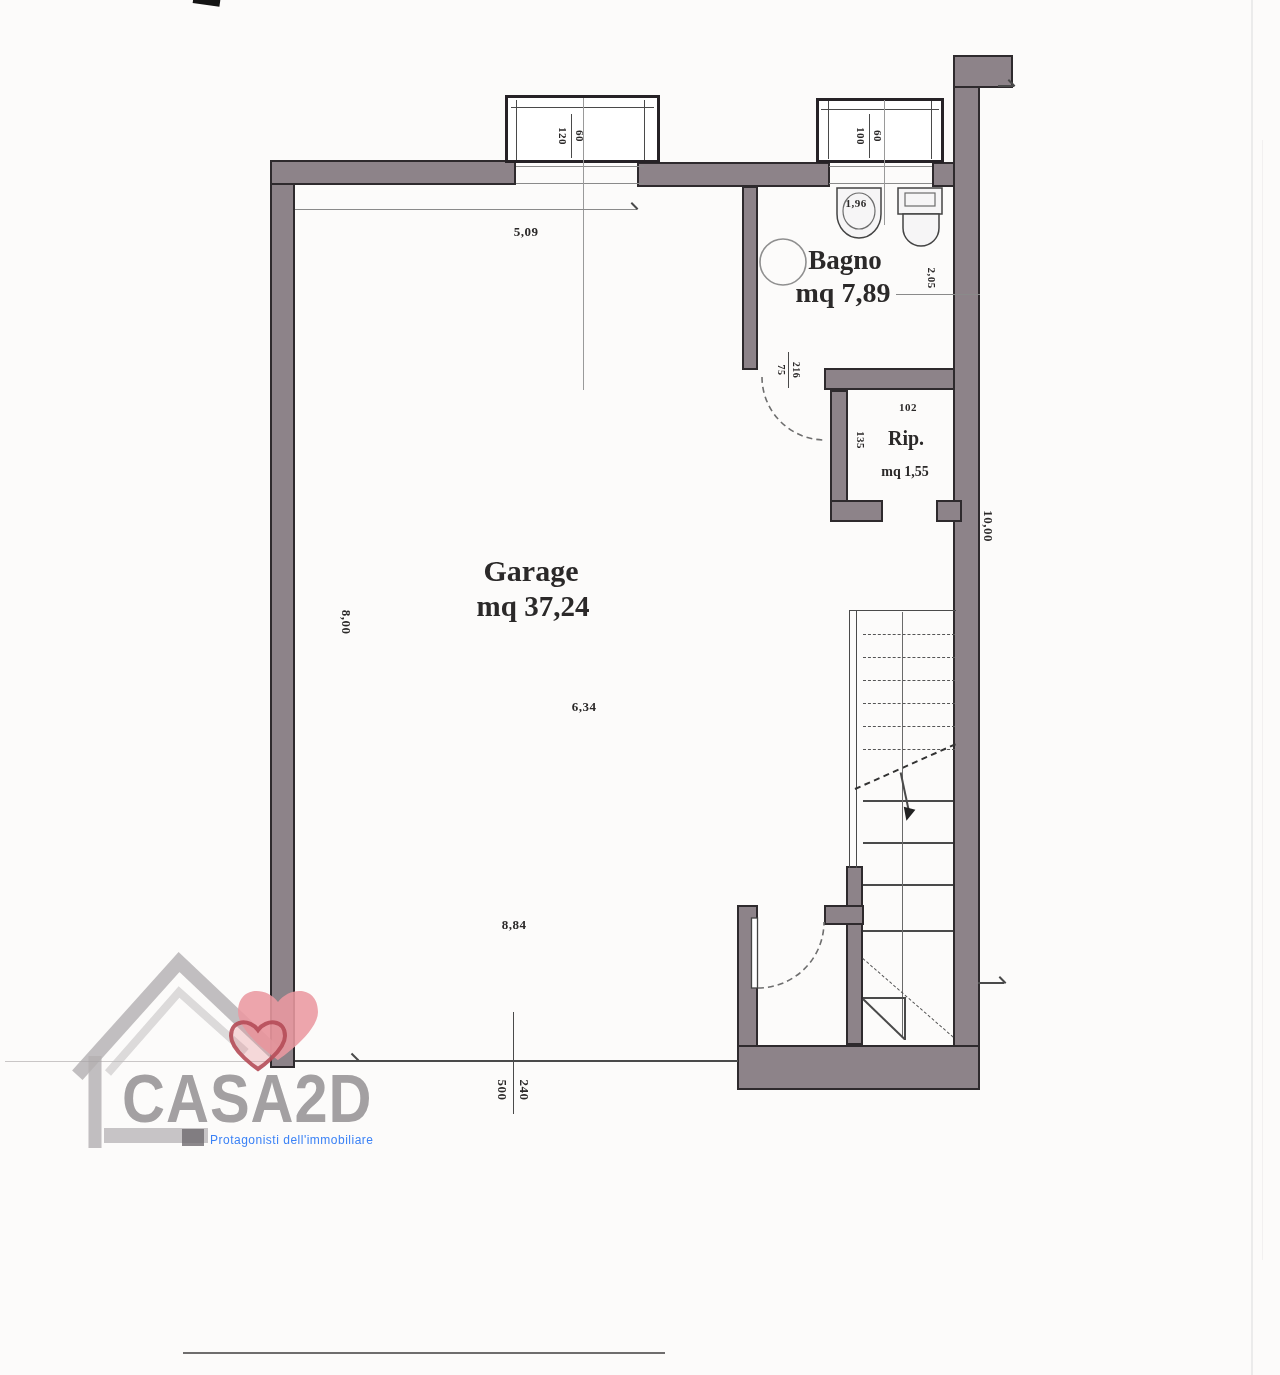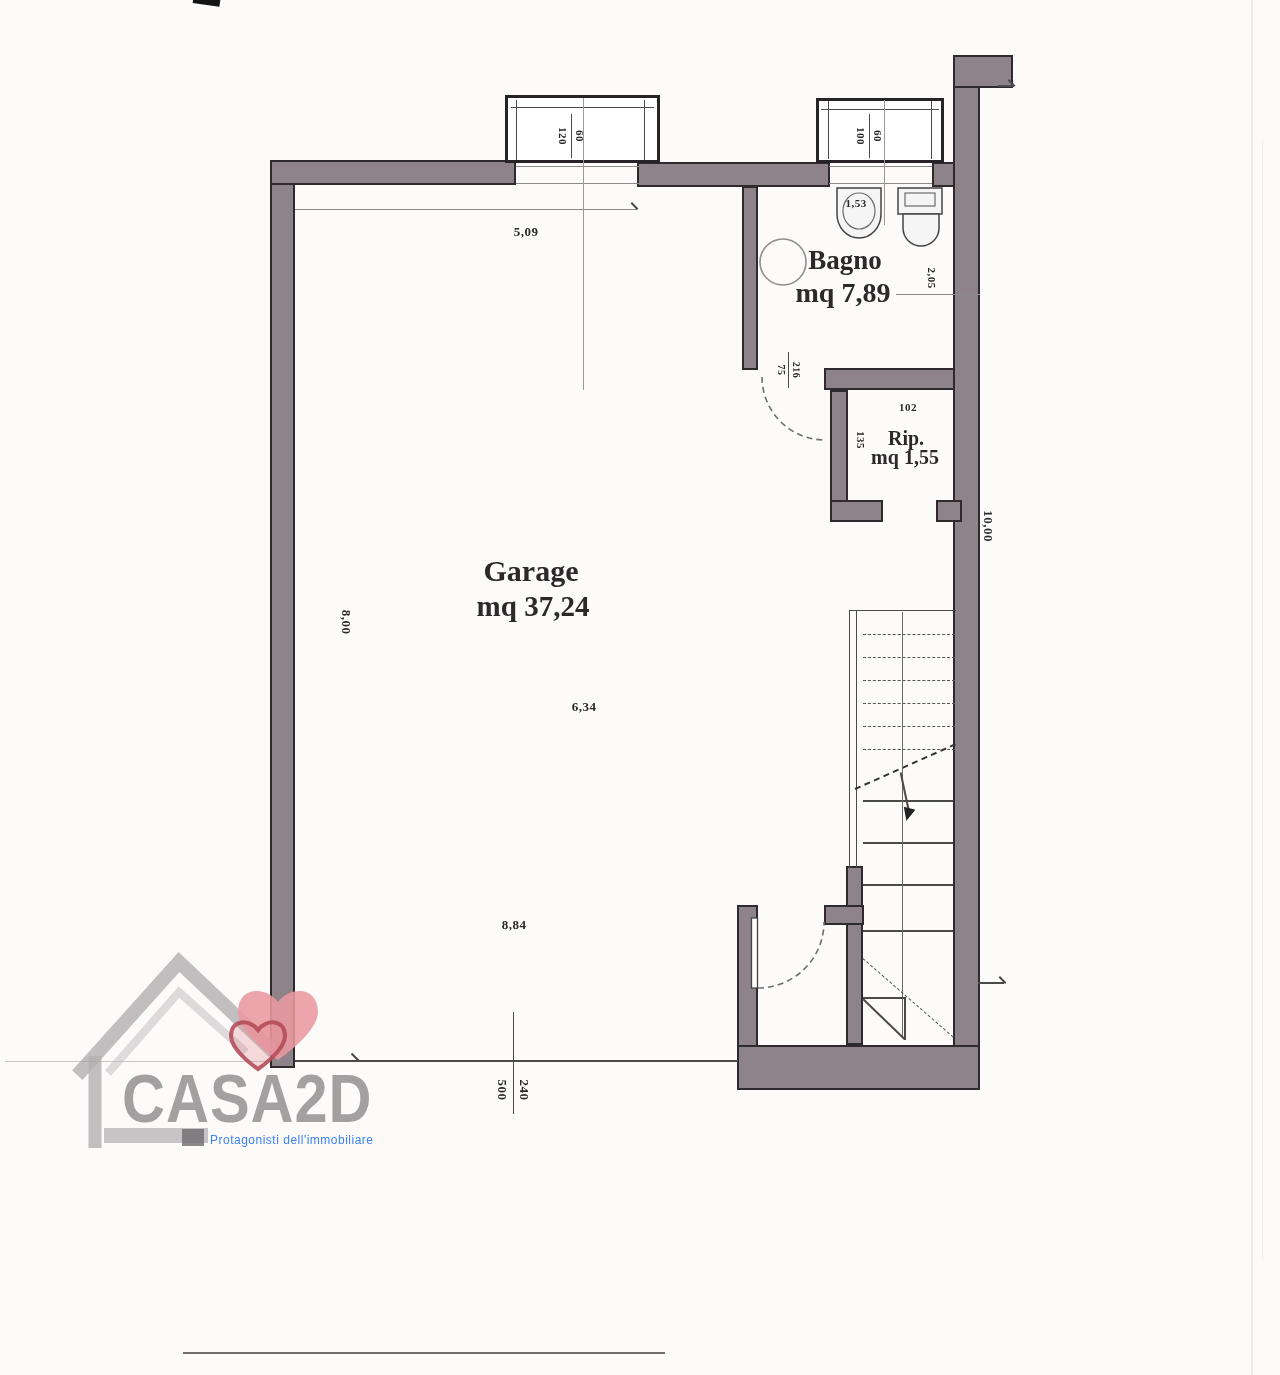--- a/index.html
+++ b/index.html
@@ -139,35 +139,35 @@
   <div class="dim tiny rot lab" style="left:878px;top:136px;">60</div>
 
   <div class="dim micro rot lab" style="left:781px;top:370px;">75</div>
   <div class="tline lab" style="left:788px;top:352px;width:1px;height:36px;"></div>
   <div class="dim micro rot lab" style="left:796px;top:370px;">216</div>
 
   <div class="dim rot lab" style="left:502px;top:1090px;">500</div>
   <div class="dim rot lab" style="left:524px;top:1090px;">240</div>
 
   <div class="dim lab" style="left:522px;top:232px;padding-left:8px;">5,09</div>
-  <div class="dim tiny lab" style="left:856px;top:203px;">1,53</div>
+  <div class="dim tiny lab" style="left:856px;top:203px;">1,96</div>
   <div class="dim tiny rot lab" style="left:932px;top:278px;">2,05</div>
   <div class="dim tiny lab" style="left:908px;top:407px;">102</div>
   <div class="dim tiny rot lab" style="left:861px;top:440px;">135</div>
   <div class="dim rot lab" style="left:988px;top:526px;">10,00</div>
   <div class="dim rot lab" style="left:346px;top:622px;">8,00</div>
   <div class="dim lab" style="left:584px;top:707px;">6,34</div>
   <div class="dim lab" style="left:506px;top:925px;margin-left:8px;">8,84</div>
 
   <div class="room lab" style="left:531px;top:571px;font-size:30px;">Garage</div>
   <div class="room lab" style="left:533px;top:606px;font-size:29px;">mq 37,24</div>
   <div class="room lab" style="left:845px;top:260px;font-size:27px;">Bagno</div>
   <div class="room lab" style="left:843px;top:293px;font-size:28px;">mq 7,89</div>
   <div class="room lab" style="left:906px;top:438px;font-size:20px;font-weight:700;">Rip.</div>
-  <div class="room lab" style="left:905px;top:457px;font-size:20px;font-weight:700;">mq 1,55</div>
+  <div class="room lab" style="left:905px;top:472px;font-size:14px;font-weight:700;">mq 1,55</div>
 
   <div class="tagbar"></div>
   <div class="tagdot"></div>
   <div class="brand">CASA2D</div>
   <div class="tagline">Protagonisti dell'immobiliare</div>
 
   <div class="title-underline"></div>
 
 </div>
 

